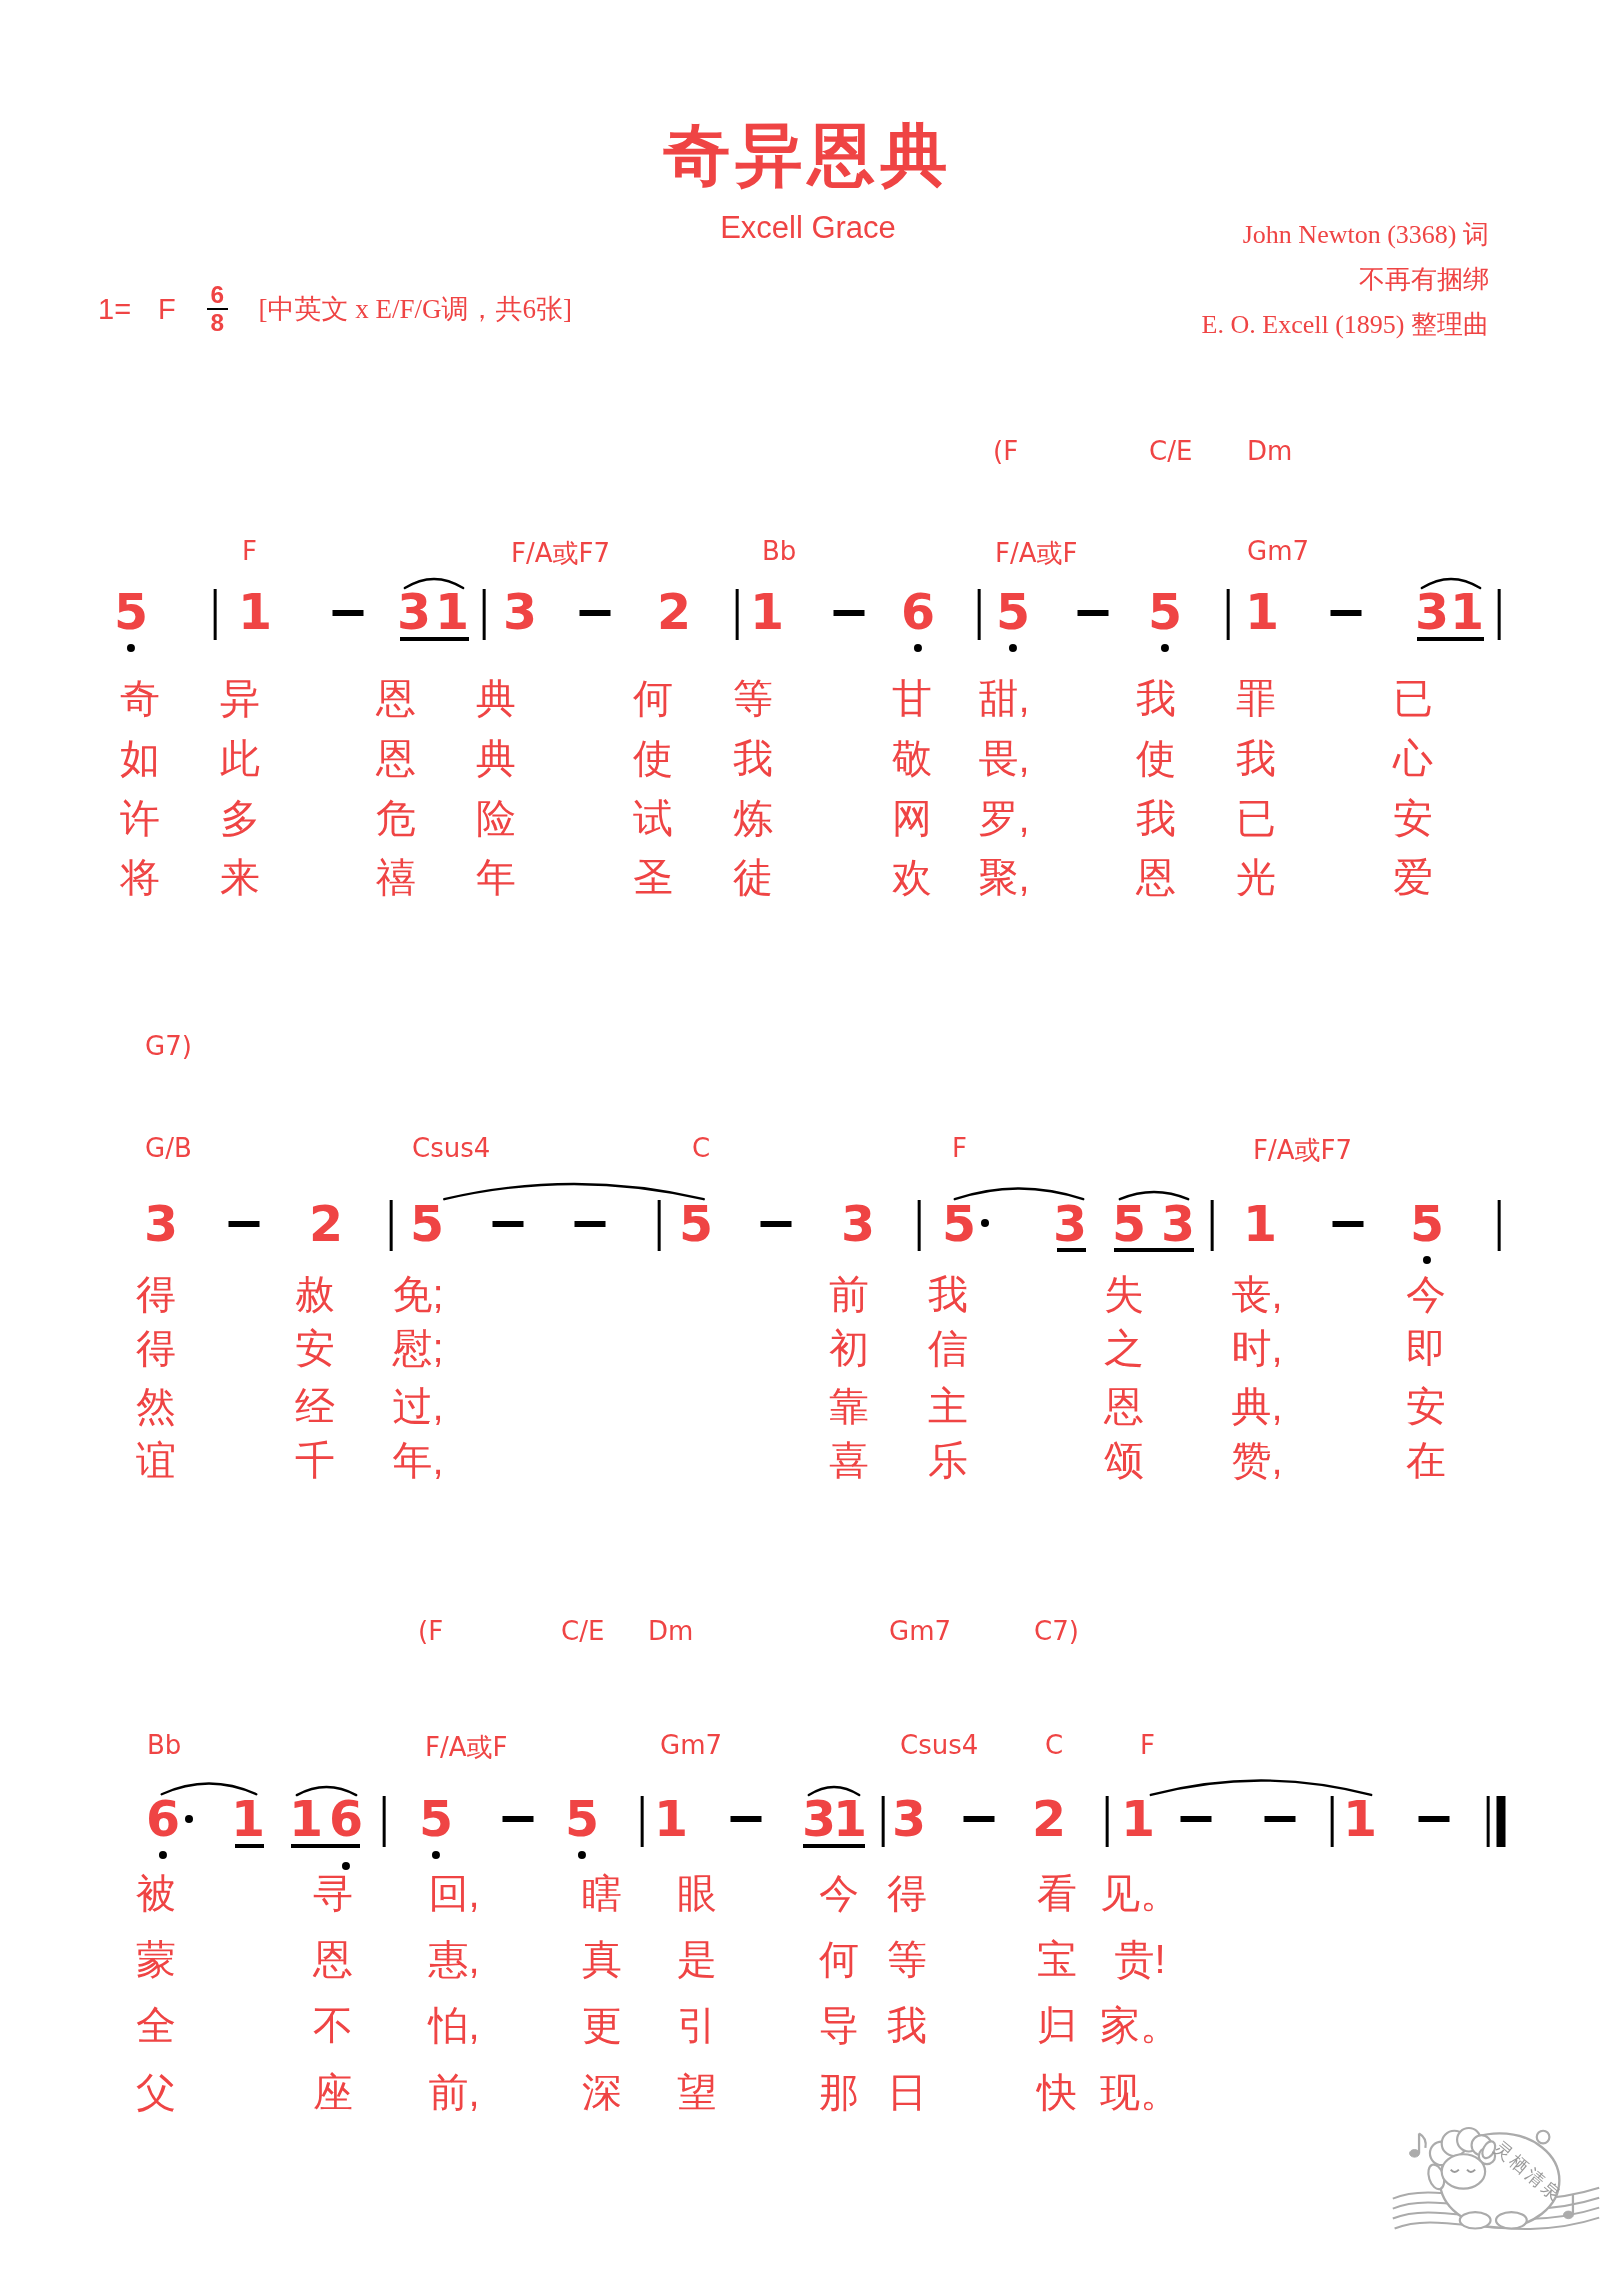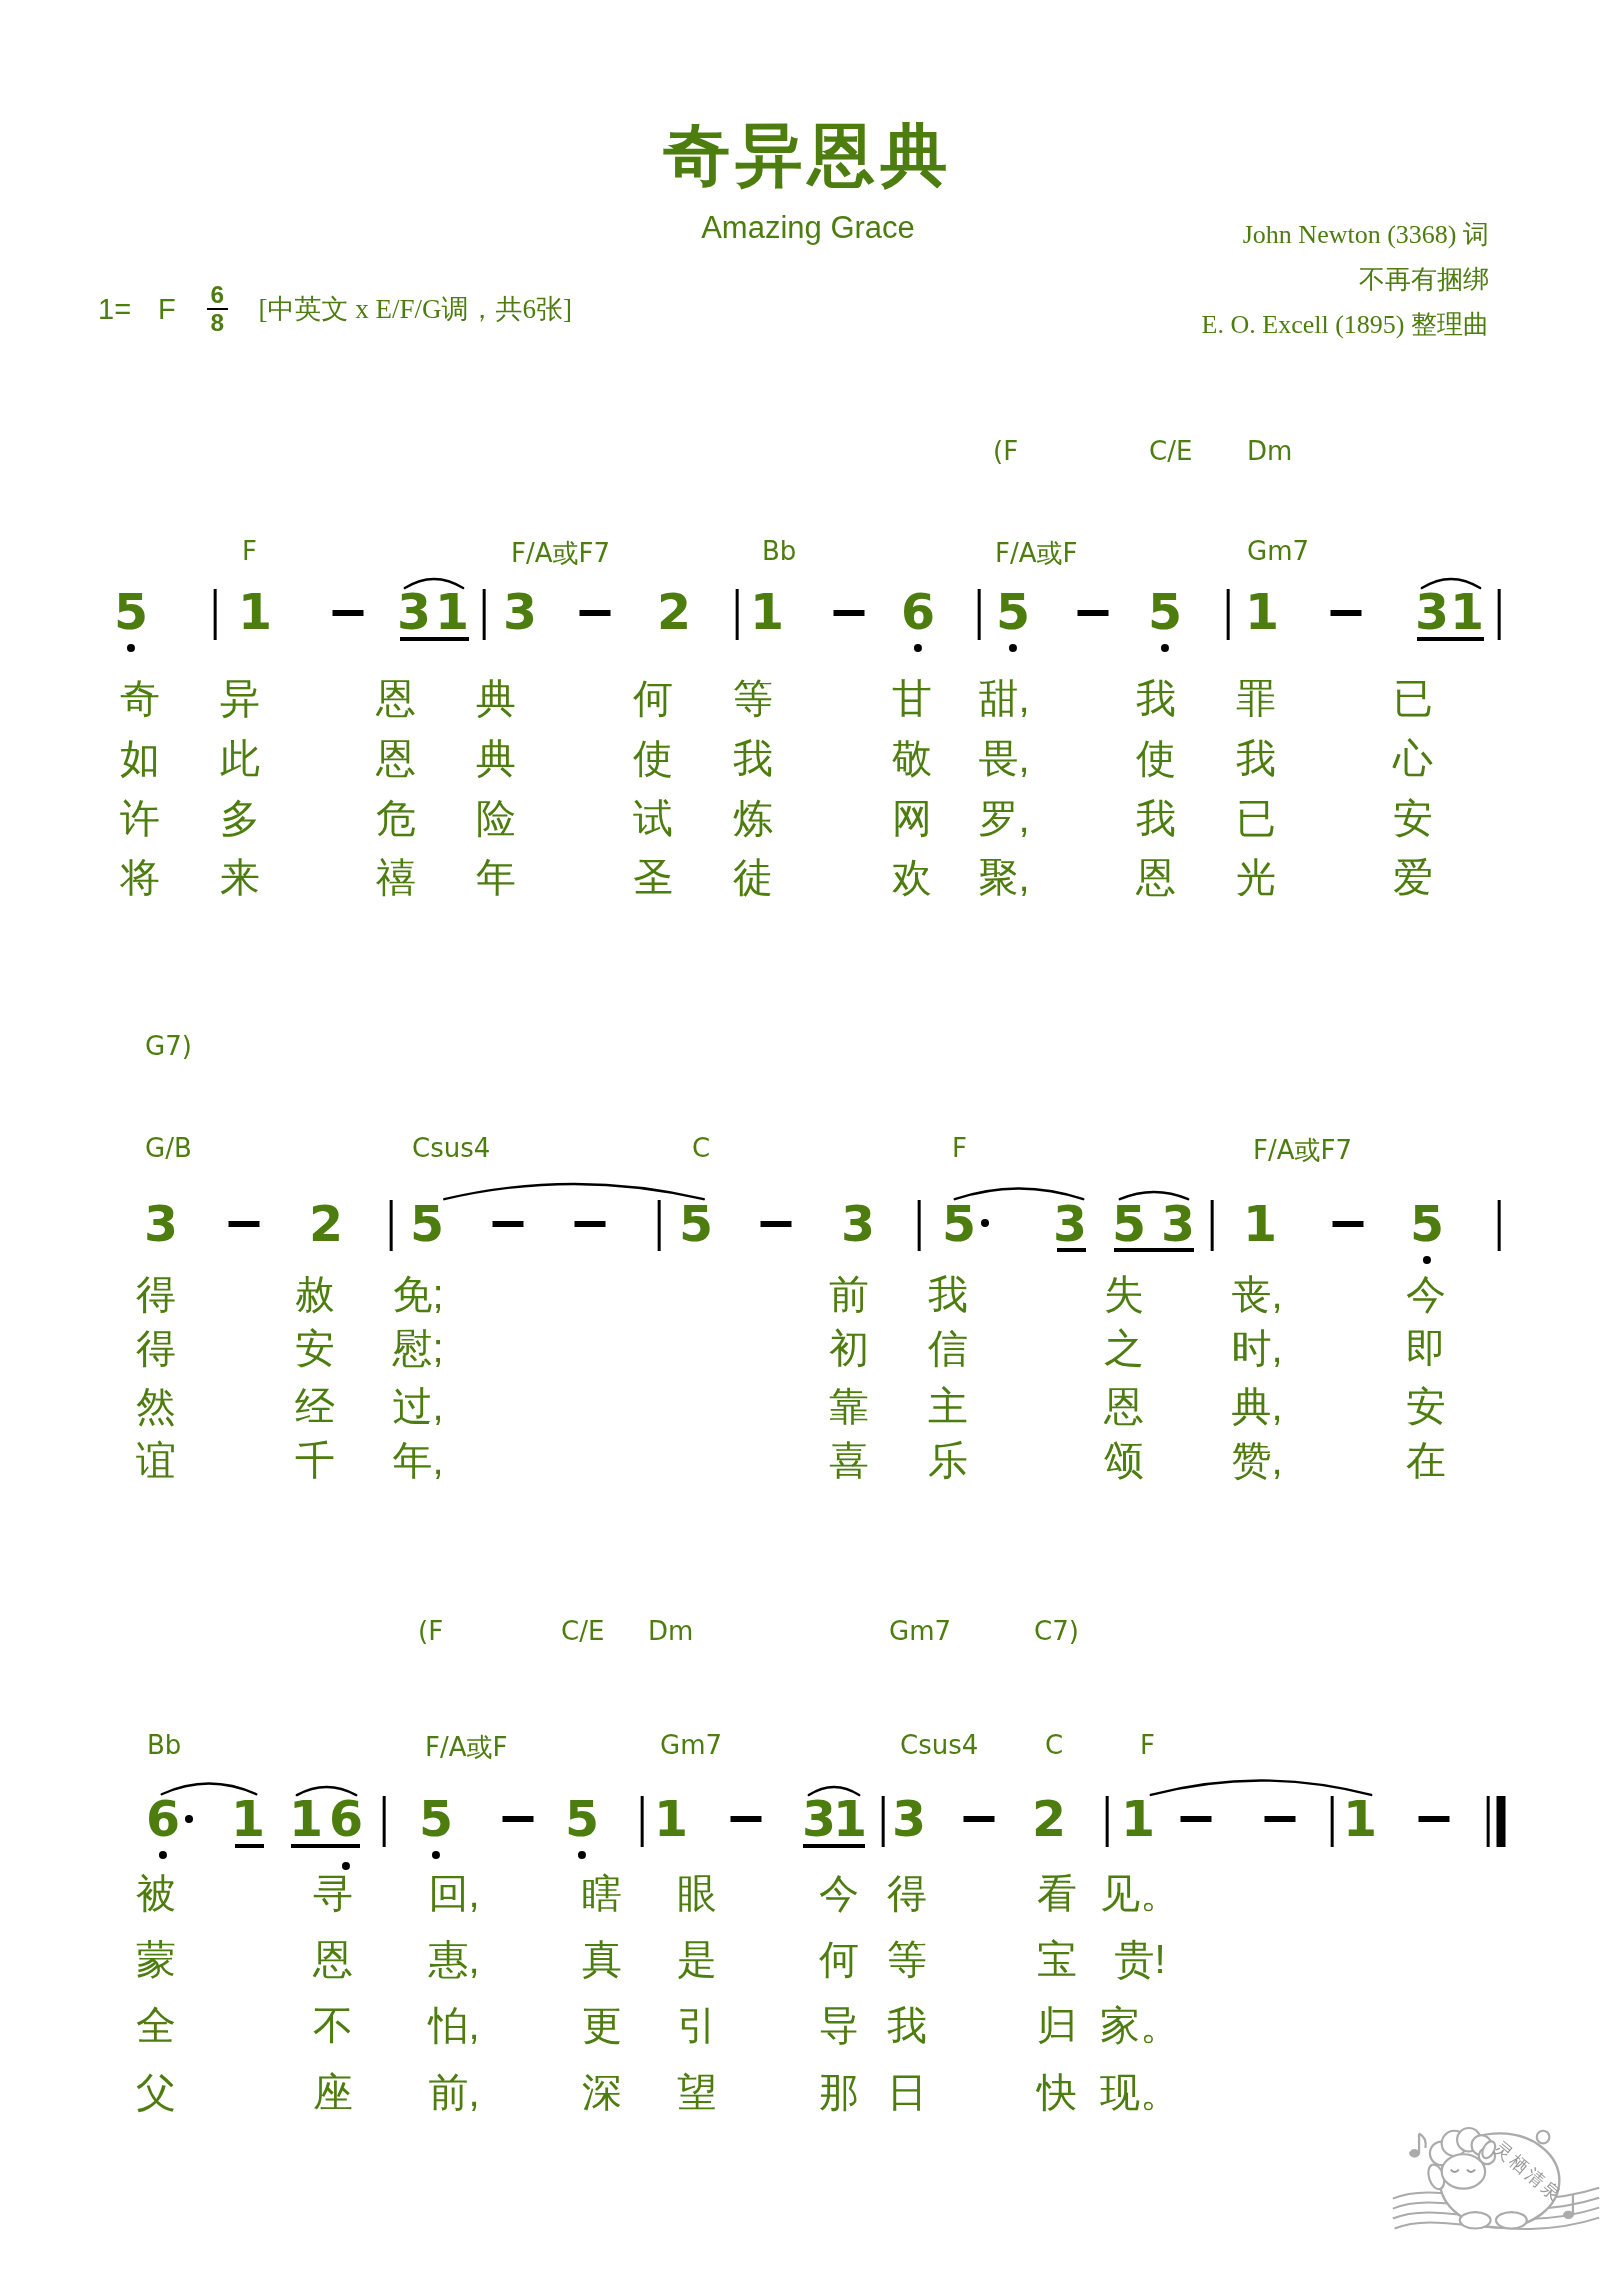--- a/index.html
+++ b/index.html
@@ -1,18 +1,18 @@
 <!DOCTYPE html>
 <html style="font-size:14.5px"><head>
 <meta charset="utf-8">
 <style>
   html,body{margin:0;padding:0;background:#e8e8e8;}
   #sheet{
     position:relative; width:1616px; height:2285px; background:#ffffff;
-    font-family:"Liberation Sans", sans-serif; color:#4d7c0f; overflow:hidden;
+    font-family:"Liberation Sans", sans-serif; color:#ef4444; overflow:hidden;
     margin:0 auto;
   }
   .title{
     position:absolute; left:0; top:110px; width:1616px; text-align:center;
     font-size:67px; font-weight:bold; letter-spacing:5.4px;
   }
   .subtitle{
     position:absolute; left:0; top:210px; width:1616px; text-align:center;
     font-size:31px;
   }
@@ -67,21 +67,21 @@
     font-family:"Liberation Sans", sans-serif;
   }
   #logo{position:absolute; left:1391px; top:2108px;}
 </style>
 </head>
 <body>
 
 <div id="sheet">
 
   <div class="title">奇异恩典</div>
-  <div class="subtitle">Amazing Grace</div>
+  <div class="subtitle">Excell Grace</div>
 
   <div class="credits">
     <div>John Newton (3368) 词</div>
     <div>不再有捆绑</div>
     <div>E. O. Excell (1895) 整理曲</div>
   </div>
 
   <div class="keyline">
     <span>1=</span>
     <span class="tonic">F</span>

